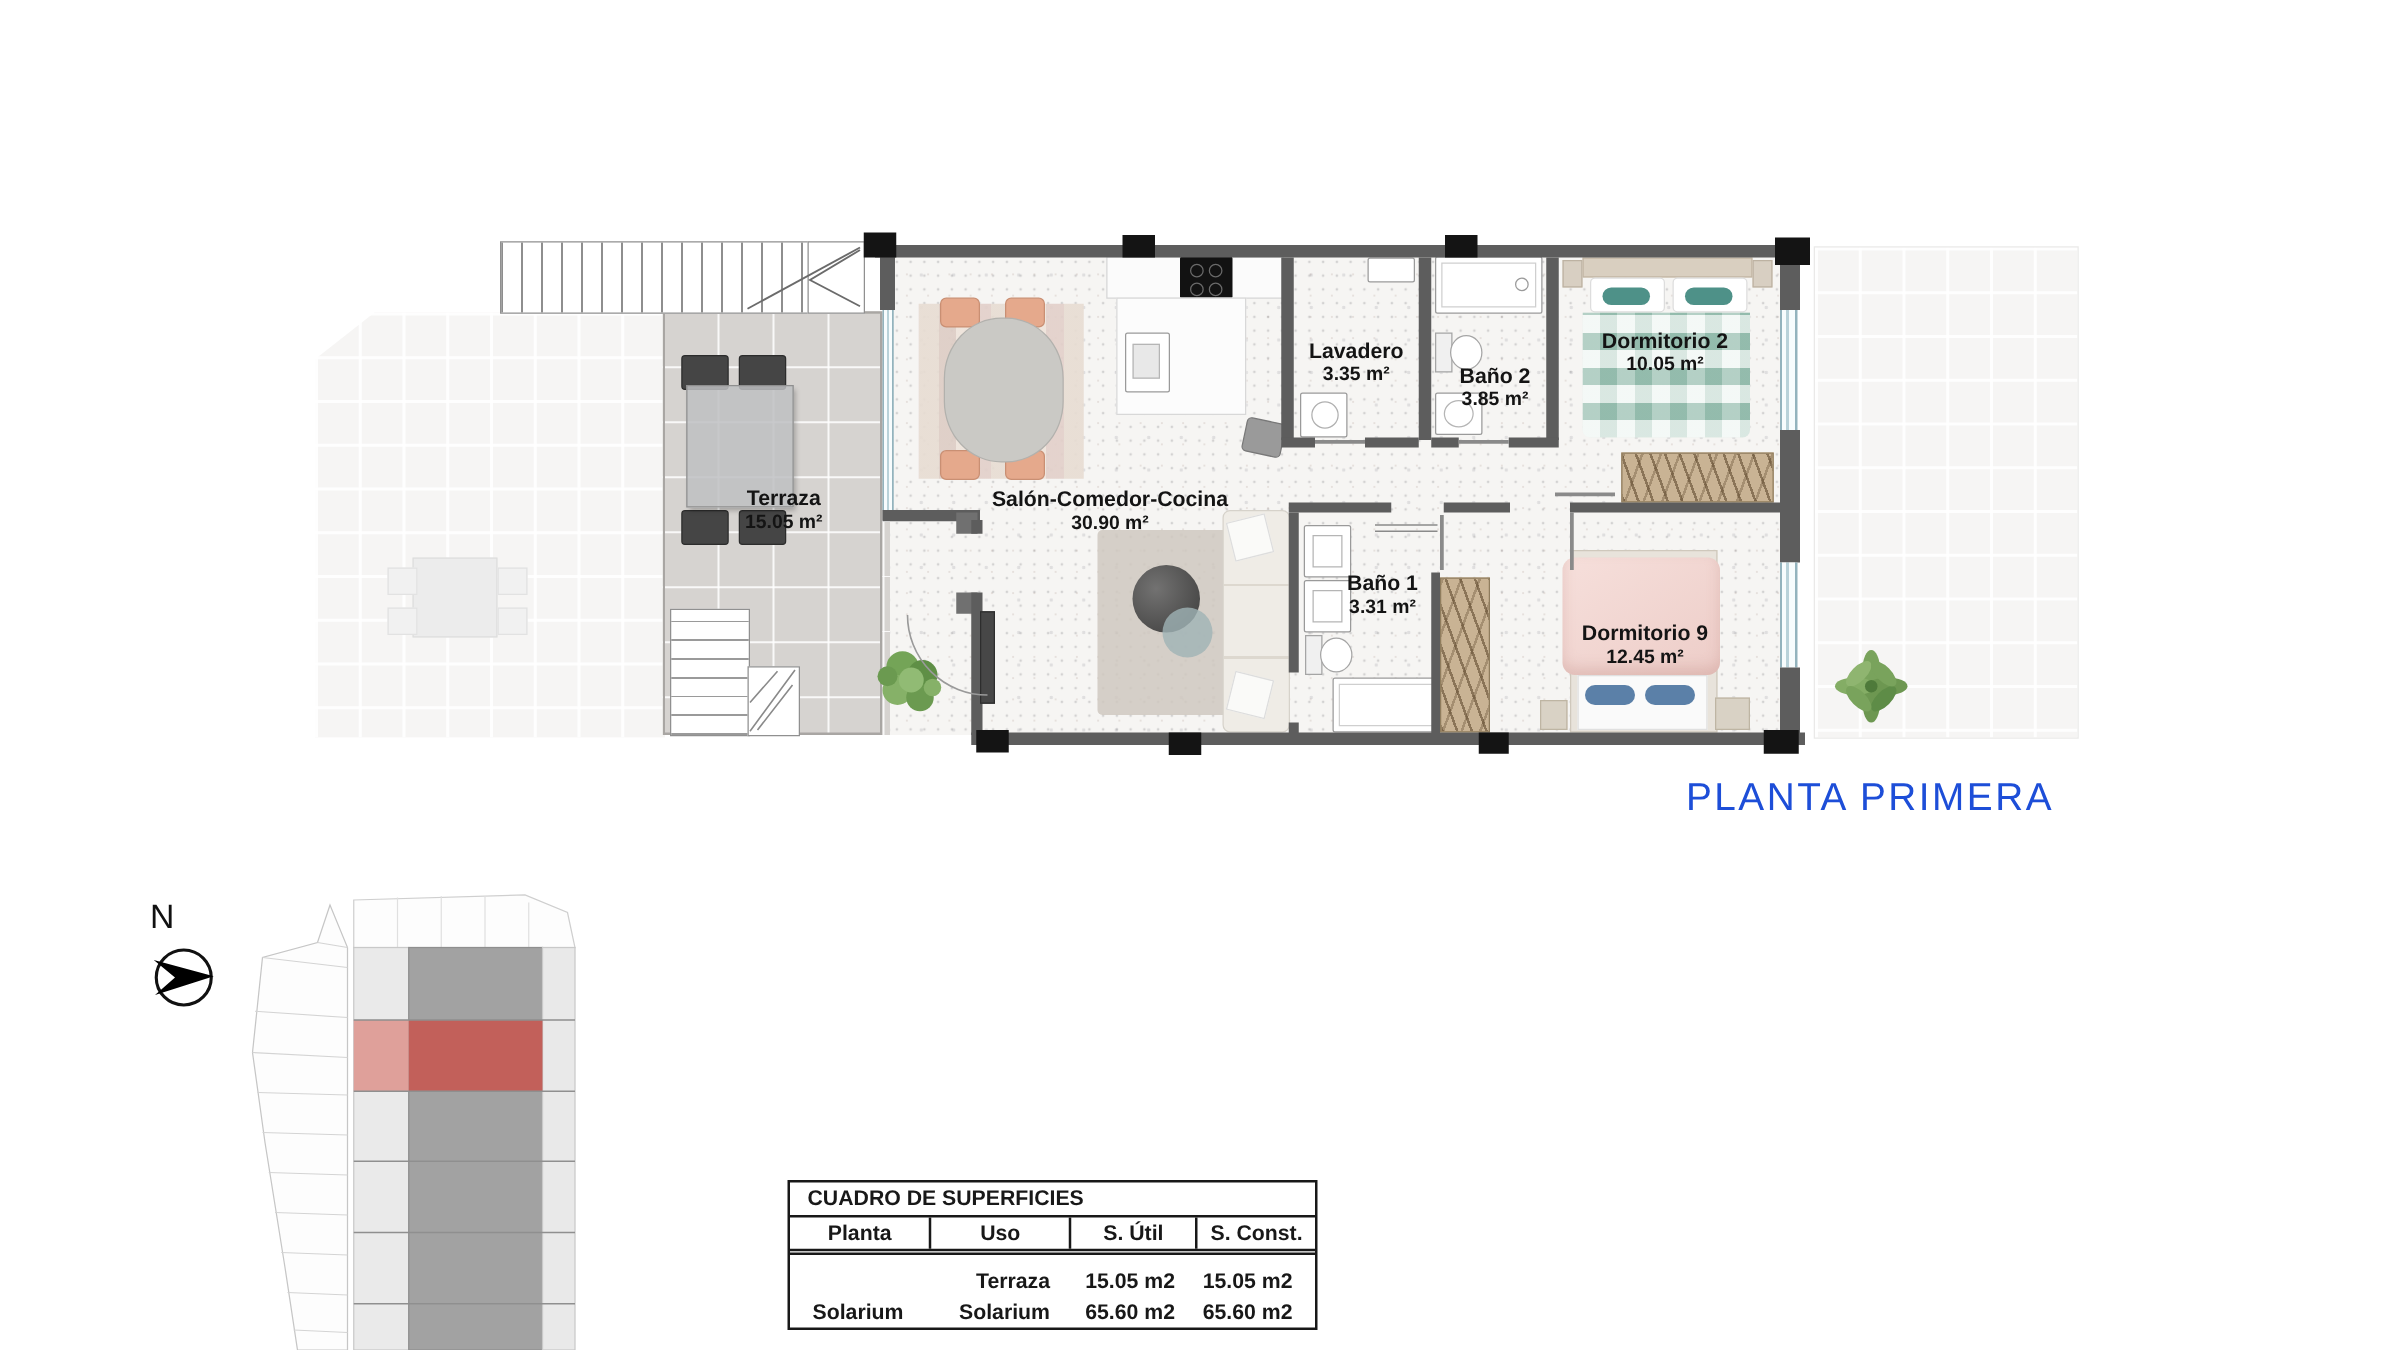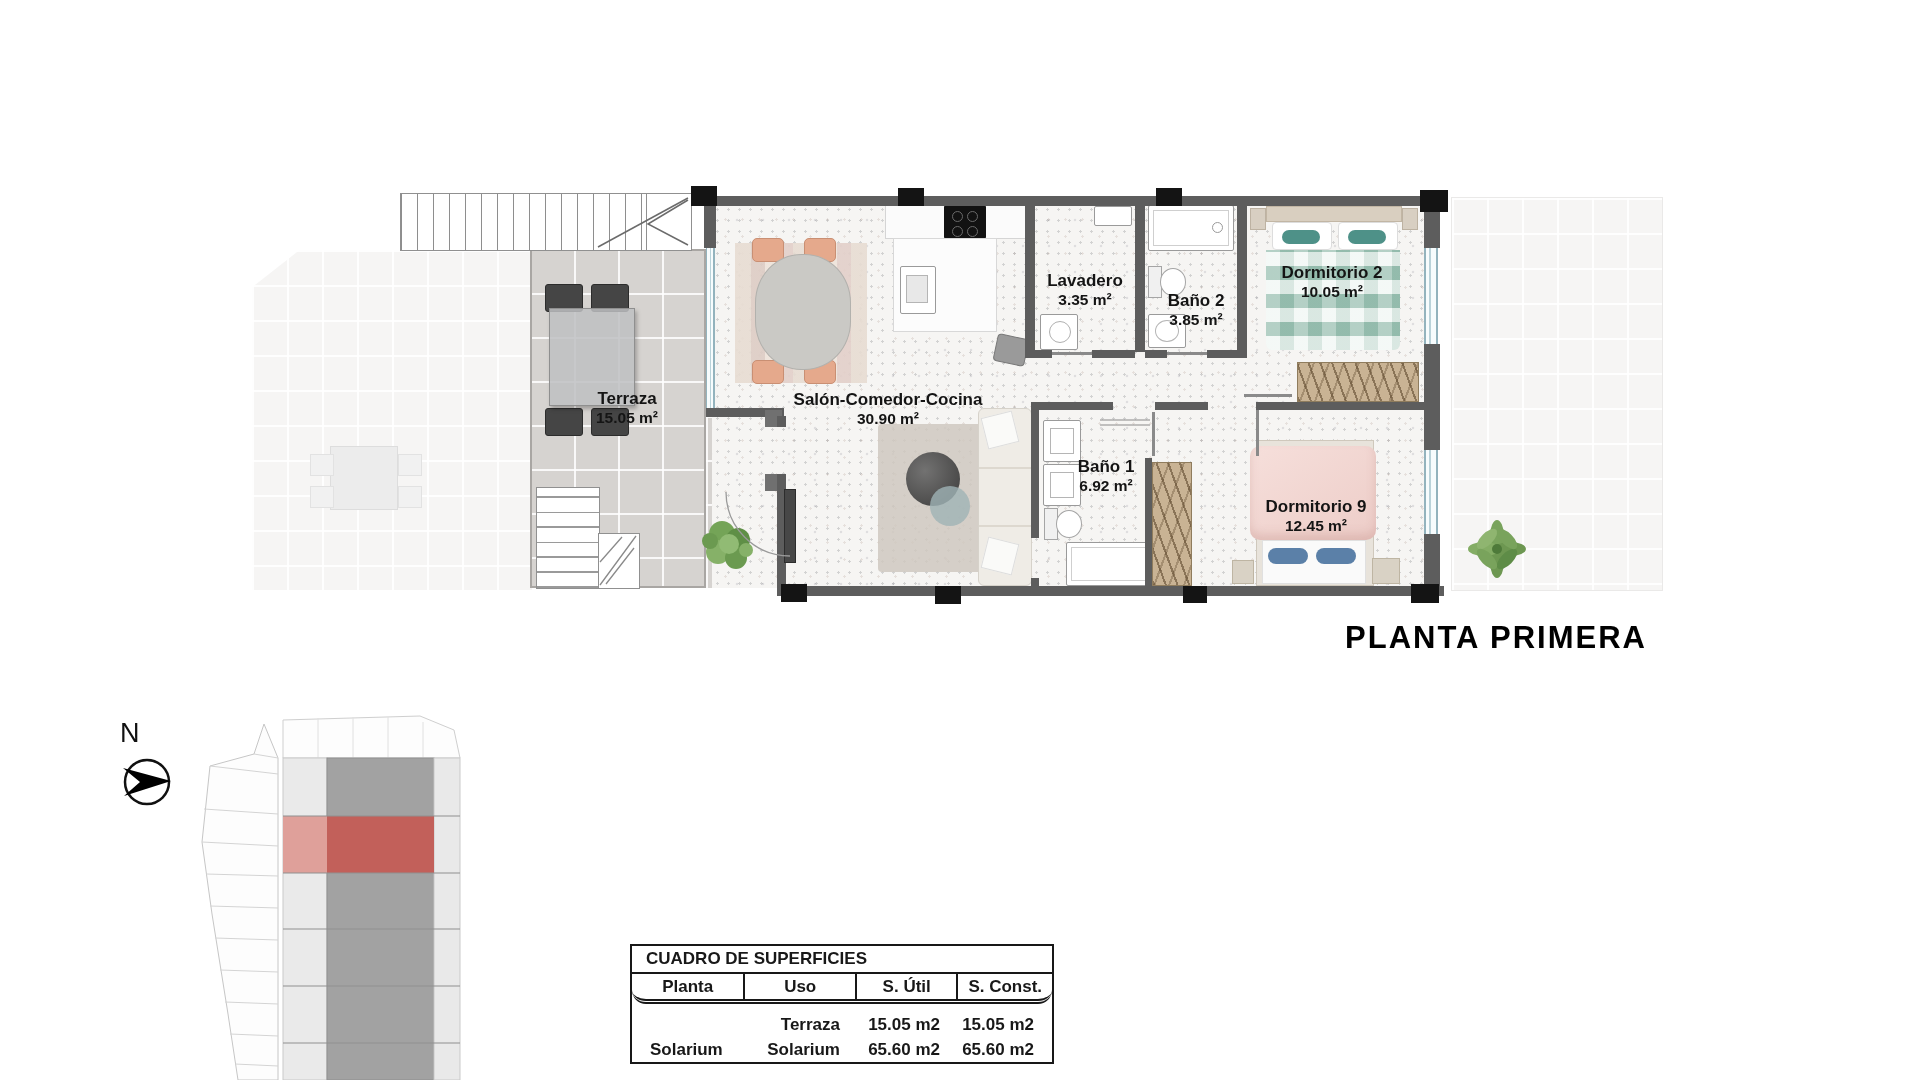--- a/index.html
+++ b/index.html
@@ -39,30 +39,30 @@
   
   .chair-dark{position:absolute;width:36px;height:26px;background:#454545;border:1px solid #2c2c2c;border-radius:3px;}
   .chair-peach{position:absolute;width:30px;height:22px;background:#e5a98c;border:1px solid #c98f73;border-radius:5px;}
   .burner{display:inline-block;width:9px;height:9px;border:1.5px solid #6a6a6a;border-radius:50%;margin:2px;}
   
   .rlabel{position:absolute;transform:translateX(-50%);text-align:center;font-weight:bold;
           color:#141414;line-height:1.1;white-space:nowrap;}
   .rlabel .l1{font-size:17px;display:block;}
   .rlabel .l2{font-size:15.5px;display:block;}
   #plan-title{position:absolute;left:1316px;top:620px;width:360px;text-align:center;
-      font-size:31px;letter-spacing:2px;color:#000000;font-weight:bold;}
+      font-size:31px;letter-spacing:2px;color:#1d4ed8;}
   #unit-title{position:absolute;left:1540px;top:872px;width:320px;
       font-size:52px;font-weight:600;color:#b2352b;}
   #north-label{position:absolute;left:120px;top:718px;font-size:27px;color:#111;}
   
   #surfaces{position:absolute;left:630px;top:944px;width:420px;border:2.5px solid #181818;
     font-weight:bold;color:#181818;background:#fff;font-size:17px;}
   #surfaces .st-title{border-bottom:2px solid #181818;padding:2px 8px 2px 14px;height:22px;line-height:22px;}
   .st-row{display:flex;}
-  .st-head{border-bottom:5px double #181818;border-radius:14px;}
+  .st-head{border-bottom:5px double #181818;}
   .st-head .c{text-align:center;padding:2px 0;height:21px;line-height:21px;}
   .st-head .c1,.st-head .c2,.st-head .c3{border-right:2px solid #181818;}
   .c1{width:112px;} .c2{width:110px;} .c3{width:100px;} .c4{width:94px;}
   .st-body{padding-top:8px;}
   .st-body .st-row{height:25px;line-height:25px;}
   .st-body .c1{text-align:left;padding-left:18px;box-sizing:border-box;}
   .st-body .c2,.st-body .c3,.st-body .c4{text-align:right;padding-right:14px;box-sizing:border-box;}
 </style>
 </head>
 <body>
@@ -265,21 +265,21 @@
     <div class="rlabel" style="left:1196px;top:292px;">
       <span class="l1">Baño 2</span>
       <span class="l2">3.85 m²</span>
     </div>
     <div class="rlabel" style="left:1332px;top:264px;">
       <span class="l1">Dormitorio 2</span>
       <span class="l2">10.05 m²</span>
     </div>
     <div class="rlabel" style="left:1106px;top:458px;">
       <span class="l1">Baño 1</span>
-      <span class="l2">6.92 m²</span>
+      <span class="l2">3.31 m²</span>
     </div>
     <div class="rlabel" style="left:1316px;top:498px;">
       <span class="l1">Dormitorio 9</span>
       <span class="l2">12.45 m²</span>
     </div>
   </div>
 
   <div id="plan-title">PLANTA PRIMERA</div>
 
   <div id="north-label">N</div>

